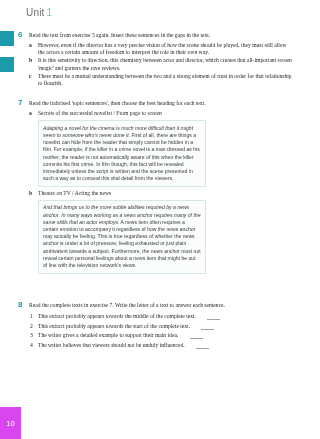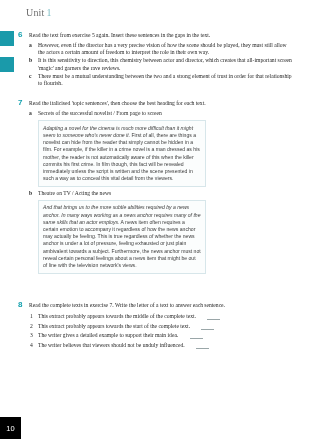--- a/index.html
+++ b/index.html
@@ -14,21 +14,21 @@
     font-family: "Liberation Serif", serif;
     color: #2b2b2b;
     overflow: hidden;
   }
 
   
   .unit-header {
     position: absolute;
     left: 26px;
     top: 7px;
-    font-family: Liberation Serif, serif;
+    font-family: Liberation Sans, sans-serif;
     font-size: 10px;
     letter-spacing: 0.2px;
     color: #6e6e6e;
     white-space: nowrap;
   }
   .unit-header .unit-num {
     color: #7fbfc6;
     margin-left: 2px;
   }
 
@@ -41,22 +41,22 @@
   }
   .margin-tab.t1 { top: 31px; height: 15px; }
   .margin-tab.t2 { top: 57px; height: 15px; }
 
   
   .page-badge {
     position: absolute;
     left: 0;
     bottom: 0;
     width: 21px;
-    height: 22px;
-    background: #000000;
+    height: 32px;
+    background: #d946ef;
     color: #ffffff;
     font-family: "Liberation Sans", sans-serif;
     font-size: 7.5px;
     display: flex;
     align-items: center;
     justify-content: center;
   }
 
   
   .content {

